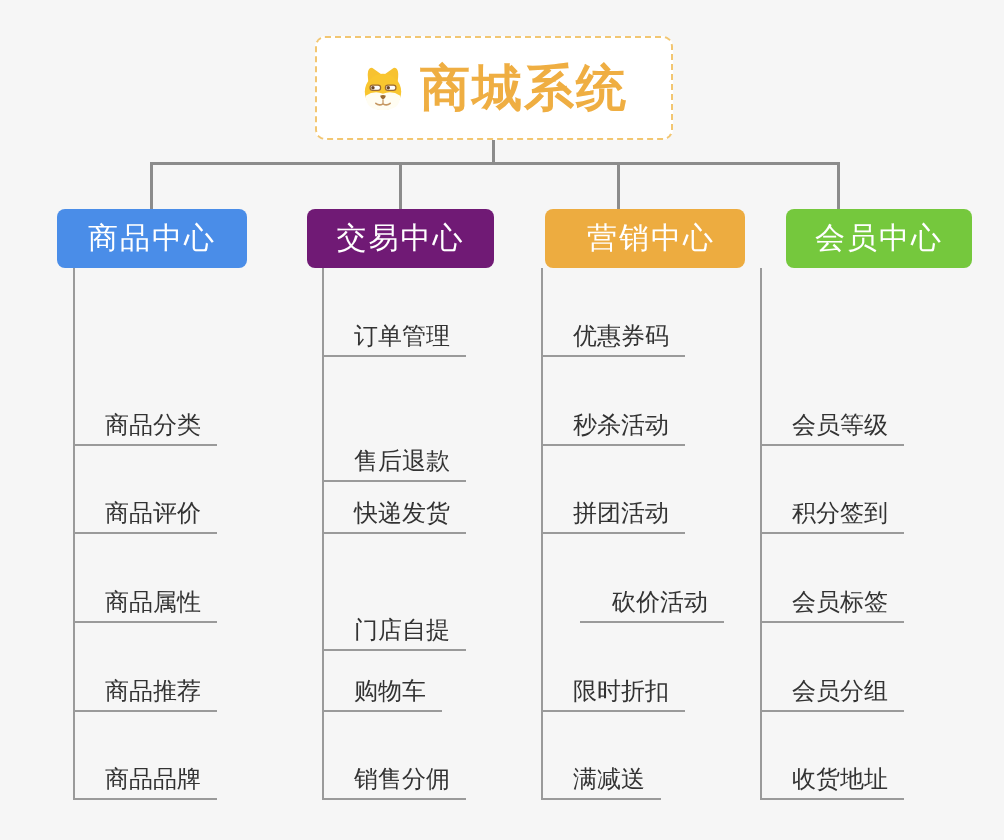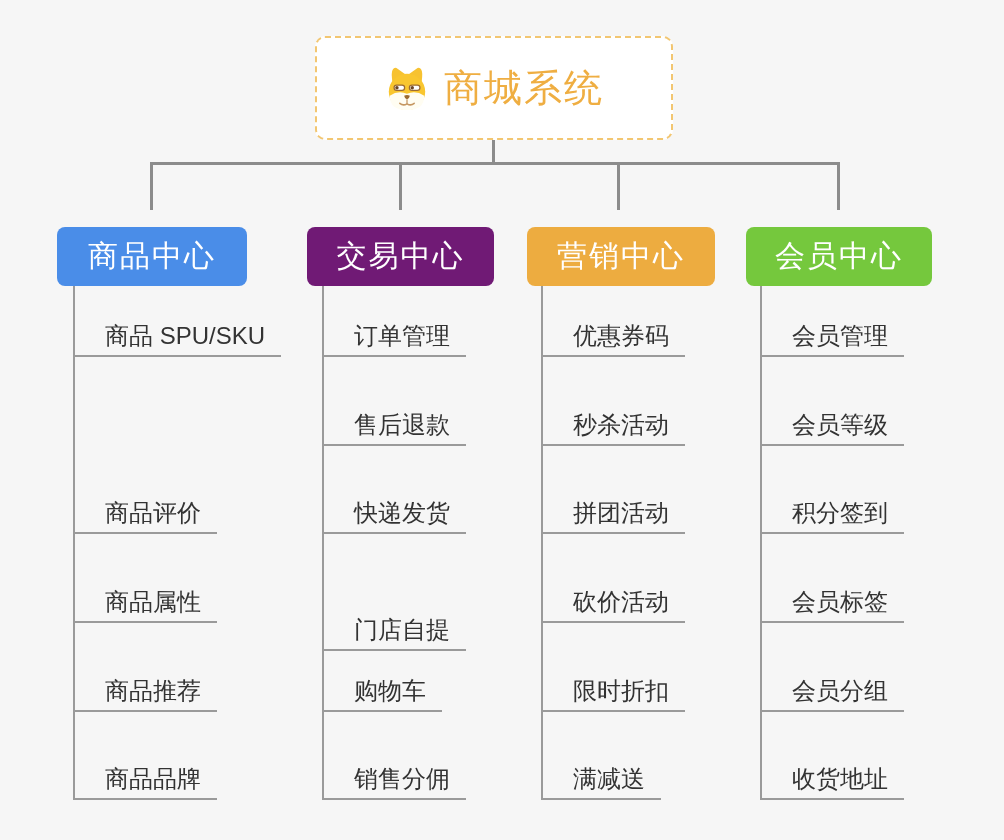--- a/index.html
+++ b/index.html
@@ -24,31 +24,31 @@
   .l-s1{left:322px;top:268px;width:2px;height:532px;}
   .l-s2{left:541px;top:268px;width:2px;height:532px;}
   .l-s3{left:760px;top:268px;width:2px;height:532px;}
 
   .root{
     position:absolute;left:315px;top:36px;width:358px;height:104px;
     box-sizing:border-box;background:#ffffff;
     border:2px dashed #F2C671;border-radius:10px;
     display:flex;align-items:center;justify-content:center;gap:14px;
   }
-  .root-title{font-size:38px;letter-spacing:2px;font-weight:400;}
+  .root-title{font-size:50px;letter-spacing:2px;font-weight:700;}
 
   .branch{
     position:absolute;top:209px;height:59px;border-radius:8px;
     color:#ffffff;font-size:30px;letter-spacing:2px;
-    display:flex;align-items:center;justify-content:center;margin-top:18px;
+    display:flex;align-items:center;justify-content:center;
   }
   .b0{left:57px;width:190px;}
   .b1{left:307px;width:187px;}
-  .b2{left:527px;width:188px;}
-  .b3{left:746px;width:186px;}
+  .b2{left:545px;width:188px;padding-left:12px;}
+  .b3{left:786px;width:186px;}
 
   .leaf{
     position:absolute;
     font-size:24px;color:#333333;line-height:30px;
     padding:0 16px 4px 32px;
     border-bottom:2px solid #9A9A9A;
     white-space:nowrap;
   }
   .c0{left:73px;} .c1{left:322px;} .c2{left:541px;} .c3{left:760px;}
   .r0{top:321px;} .r1{top:410px;} .r2{top:498px;}
@@ -87,40 +87,39 @@
       <path d="M16.5 41 Q20 44 24 41.5 Q28 44 31.5 41" stroke="#C59660" stroke-width="1.6" fill="none" stroke-linecap="round"></path>
     </svg>
     <span class="root-title" style="color: rgb(239, 174, 66);">商城系统</span>
   </div>
 
   <div class="branch b0" style="background-color: rgb(74, 141, 232);">商品中心</div>
   <div class="branch b1" style="background-color: #701a75;">交易中心</div>
   <div class="branch b2" style="background-color: rgb(237, 172, 64);">营销中心</div>
   <div class="branch b3" style="background-color: rgb(117, 200, 61);">会员中心</div>
 
-  <div class="leaf c0 r0" style="border-bottom-color: rgb(154, 154, 154);">商品 SPU/SKU</div>
+  <div class="leaf c0 r1" style="border-bottom-color: rgb(154, 154, 154);">商品分类</div>
   <div class="leaf c0 r2" style="border-bottom-color: rgb(154, 154, 154);">商品评价</div>
   <div class="leaf c0 r3" style="border-bottom-color: rgb(154, 154, 154);">商品属性</div>
   <div class="leaf c0 r4" style="border-bottom-color: rgb(154, 154, 154);">商品推荐</div>
   <div class="leaf c0 r5" style="border-bottom-color: rgb(154, 154, 154);">商品品牌</div>
 
   <div class="leaf c1 r0" style="border-bottom-color: rgb(154, 154, 154);">订单管理</div>
-  <div class="leaf c1 r1" style="border-bottom-color: rgb(154, 154, 154);">售后退款</div>
+  <div class="leaf c1 r1" style="border-bottom-color: rgb(154, 154, 154); margin-top: 36px;">售后退款</div>
   <div class="leaf c1 r2" style="border-bottom-color: rgb(154, 154, 154);">快递发货</div>
   <div class="leaf c1 r3" style="border-bottom-color: rgb(154, 154, 154); margin-top: 28px;">门店自提</div>
   <div class="leaf c1 r4" style="border-bottom-color: rgb(154, 154, 154);">购物车</div>
   <div class="leaf c1 r5" style="border-bottom-color: rgb(154, 154, 154);">销售分佣</div>
 
   <div class="leaf c2 r0" style="border-bottom-color: rgb(154, 154, 154);">优惠券码</div>
   <div class="leaf c2 r1" style="border-bottom-color: rgb(154, 154, 154);">秒杀活动</div>
   <div class="leaf c2 r2" style="border-bottom-color: rgb(154, 154, 154);">拼团活动</div>
-  <div class="leaf c2 r3" style="border-bottom-color: rgb(154, 154, 154);">砍价活动</div>
+  <div class="leaf c2 r3" style="border-bottom-color: rgb(154, 154, 154); margin-left: 39px;">砍价活动</div>
   <div class="leaf c2 r4" style="border-bottom-color: rgb(154, 154, 154);">限时折扣</div>
   <div class="leaf c2 r5" style="border-bottom-color: rgb(154, 154, 154);">满减送</div>
 
-  <div class="leaf c3 r0" style="border-bottom-color: rgb(154, 154, 154);">会员管理</div>
   <div class="leaf c3 r1" style="border-bottom-color: rgb(154, 154, 154);">会员等级</div>
   <div class="leaf c3 r2" style="border-bottom-color: rgb(154, 154, 154);">积分签到</div>
   <div class="leaf c3 r3" style="border-bottom-color: rgb(154, 154, 154);">会员标签</div>
   <div class="leaf c3 r4" style="border-bottom-color: rgb(154, 154, 154); text-align: right;">会员分组</div>
   <div class="leaf c3 r5" style="border-bottom-color: rgb(154, 154, 154);">收货地址</div>
 
 </div>
 
 </body></html>

